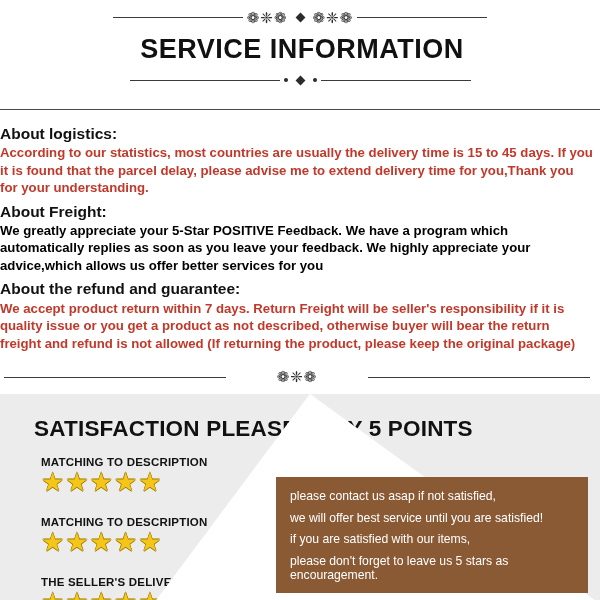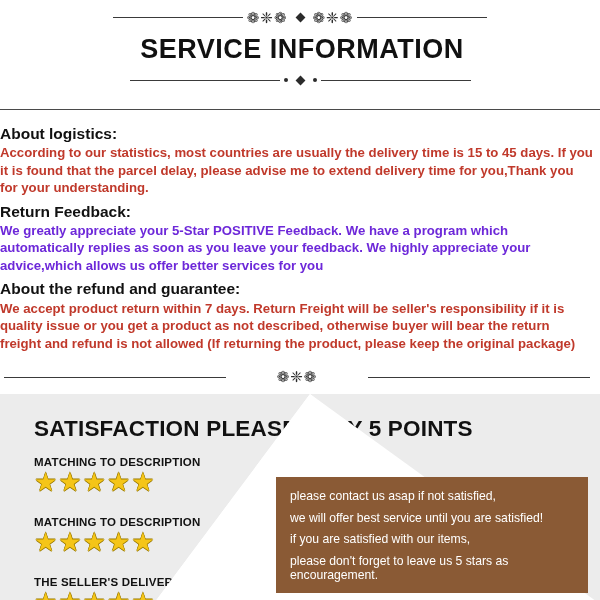--- a/index.html
+++ b/index.html
@@ -83,21 +83,21 @@
     line-height: 1.25;
   }
   .sec-body {
     font-size: 13.2px;
     color: #c0392b;
     line-height: 1.32;
     margin: 0 0 5px 0;
     font-weight: bold;
   }
   .sec-body.dark {
-    color: #6d28d9;
+    color: #000000;
     font-weight: bold;
   }
 
   
   .divider {
     margin-top: 12px;
     position: relative;
     height: 26px;
   }
   .divider .line {
@@ -133,21 +133,21 @@
     position: absolute;
     left: 34px;
     top: 22px;
     font-size: 22.5px;
     font-weight: bold;
     color: #111;
     letter-spacing: 0.2px;
   }
   .rating-block {
     position: absolute;
-    left: 34px;
+    left: 41px;
   }
   .rating-label {
     font-size: 11.5px;
     font-weight: bold;
     color: #111;
     letter-spacing: 0.2px;
     margin-bottom: 1px;
   }
   .stars {
     font-size: 26px;
@@ -211,21 +211,21 @@
       <div class="orn-dot"></div>
       <div class="orn-line short"></div>
     </div>
   </div>
 
   <div class="content">
 
     <div class="sec-head">About logistics:</div>
     <p class="sec-body">According to our statistics, most countries are usually the delivery time is 15 to 45 days. If you it is found that the parcel delay, please advise me to extend delivery time for you,Thank you for your understanding.</p>
 
-    <div class="sec-head">Return Feedback:</div>
+    <div class="sec-head">About Freight:</div>
     <p class="sec-body dark">We greatly appreciate your 5-Star POSITIVE Feedback. We have a program which automatically replies as soon as you leave your feedback. We highly appreciate your advice,which allows us offer better services for you</p>
 
     <div class="sec-head">About the refund and guarantee:</div>
     <p class="sec-body">We accept product return within 7 days. Return Freight will be seller's responsibility if it is quality issue or you get a product as not described, otherwise buyer will bear the return freight and refund is not allowed (If returning the product, please keep the original package)</p>
 
     <div class="divider">
       <div class="line left"></div>
       <div class="line right"></div>
       <div class="mid">❁❈❁</div>
     </div>

